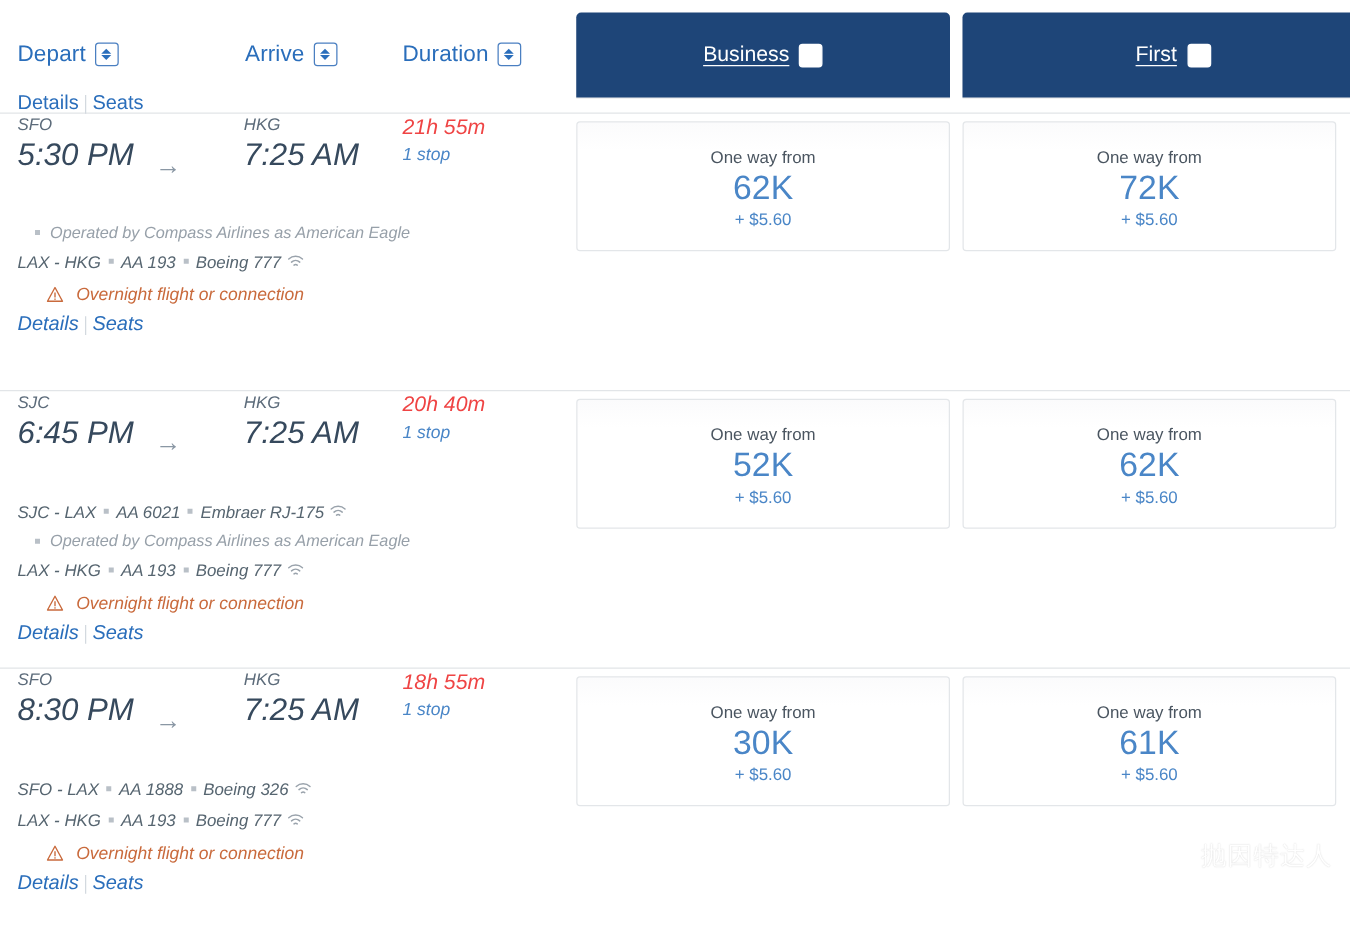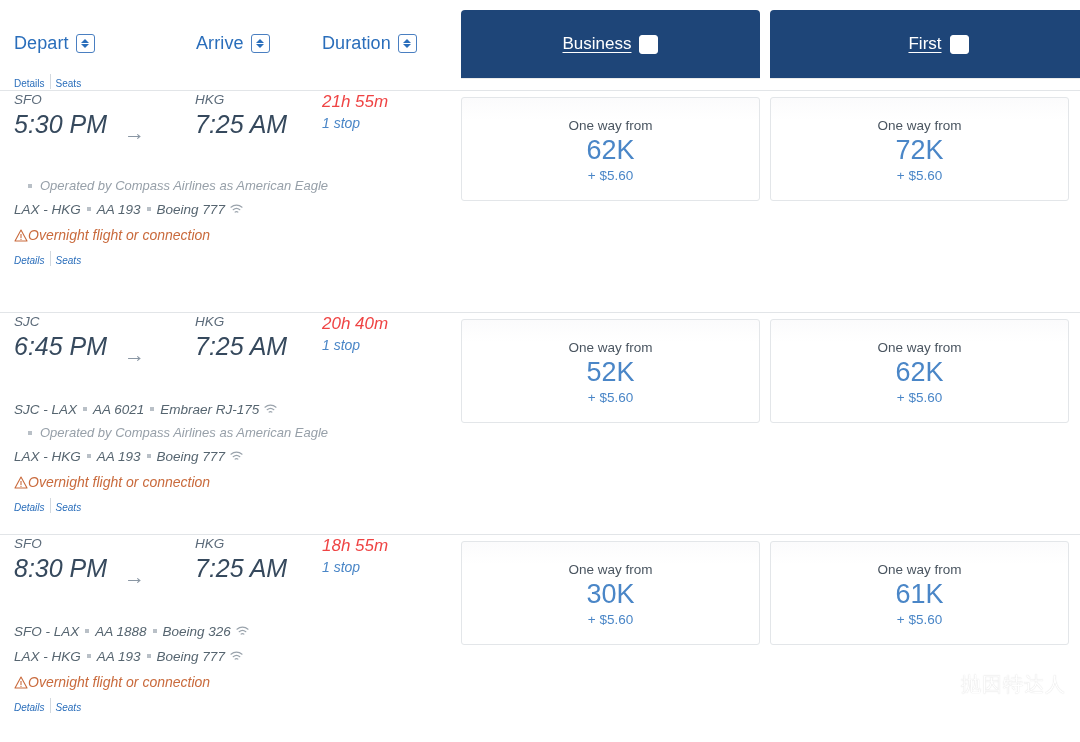--- a/index.html
+++ b/index.html
@@ -106,24 +106,24 @@
 
   
   .partial-row {
     position: absolute;
     left: 0;
     top: 74px;
     width: 1080px;
   }
   .links {
     display: flex;
-    align-items: flex-end;
+    align-items: center;
     gap: 5px;
     padding-left: 14px;
-    font-size: 10px;
+    font-size: 16px;
   }
   .links a {
     color: #2a6ebb;
     text-decoration: none;
     cursor: pointer;
   }
   .link-div {
     width: 1px;
     height: 15px;
     background: #d3d9df;
@@ -224,21 +224,22 @@
     white-space: nowrap;
   }
   .operated .dot { margin-left: 0; margin-right: 8px; }
   .warn {
     font-size: 14px;
     color: #c96a3c;
     line-height: 26px;
     padding-left: 14px;
     display: flex;
     align-items: center;
-    gap: 0;
+    gap: 10px;
+    margin-left: 23px;
   }
   .warn-tri {
     flex: none;
     display: inline-block;
   }
   .row .links { padding-top: 3px; }
 
   
   .prices {
     position: absolute;

